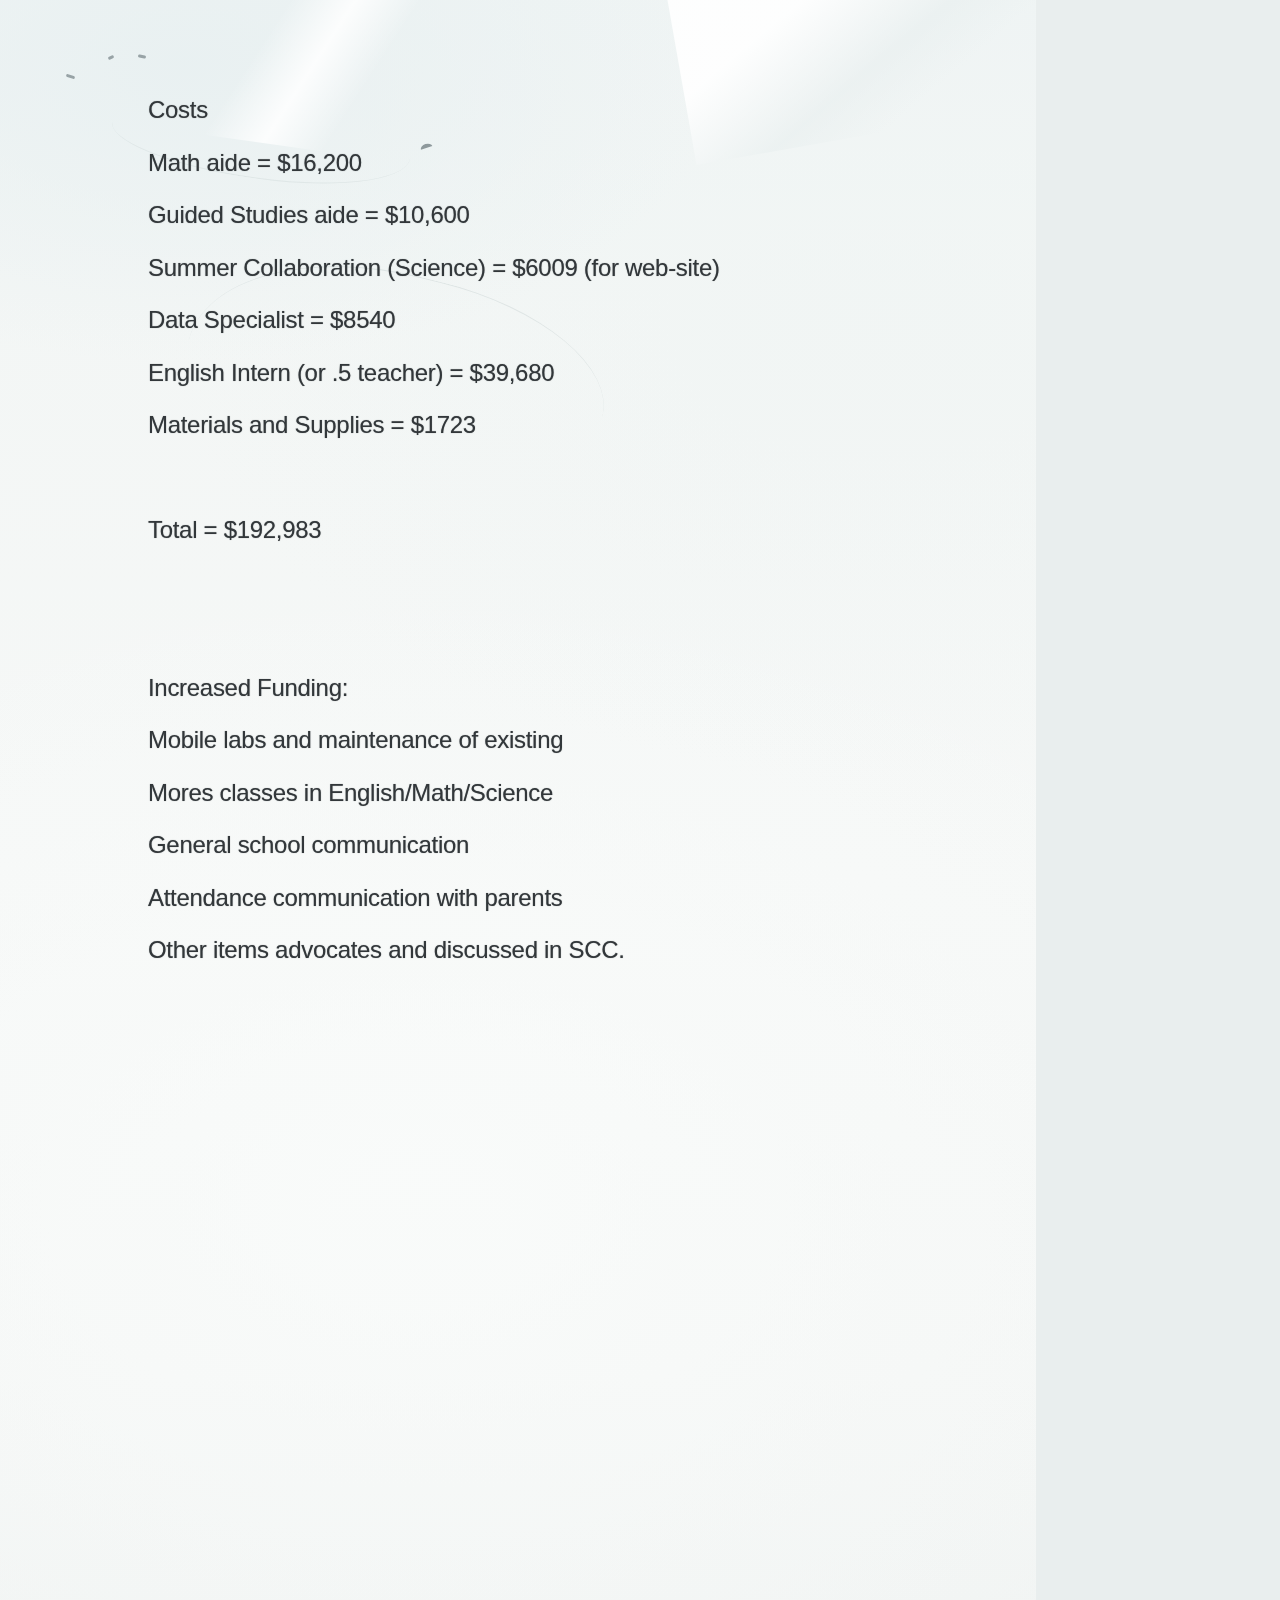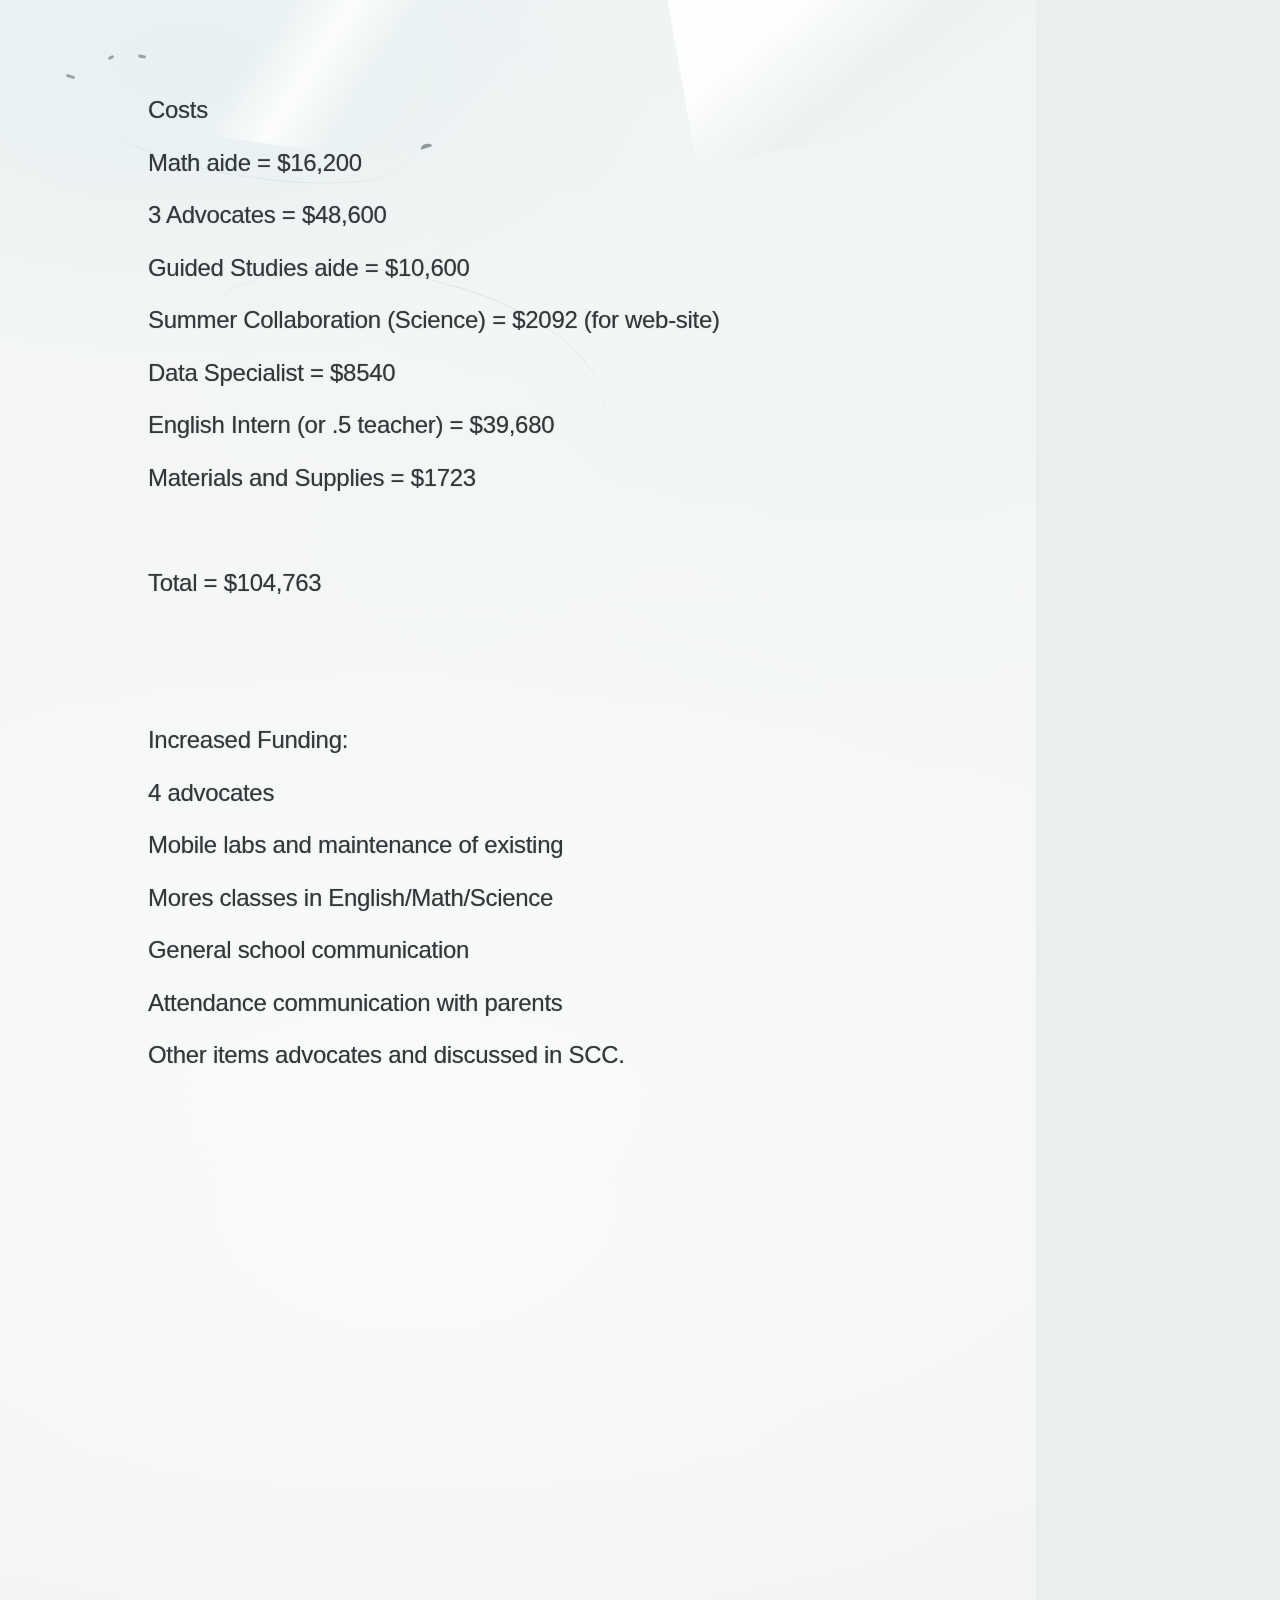--- a/index.html
+++ b/index.html
@@ -104,31 +104,29 @@
   <div class="crease-line-2"></div>
   <div class="streak-right"></div>
   <div class="speck speck-1"></div>
   <div class="speck speck-2"></div>
   <div class="speck speck-3"></div>
   <div class="speck speck-4"></div>
 
   <div class="content">
     <p>Costs</p>
     <p>Math aide = $16,200</p>
-    <p>3 Advocates = $48,600</p>
     <p>Guided Studies aide = $10,600</p>
-    <p>Summer Collaboration (Science) = $2092 (for web-site)</p>
+    <p>Summer Collaboration (Science) = $6009 (for web-site)</p>
     <p>Data Specialist = $8540</p>
     <p>English Intern (or .5 teacher) = $39,680</p>
     <p>Materials and Supplies = $1723</p>
     <p></p>
-    <p>Total = $104,763</p>
+    <p>Total = $192,983</p>
     <p></p>
     <p></p>
     <p>Increased Funding:</p>
-    <p>4 advocates</p>
     <p>Mobile labs and maintenance of existing</p>
     <p>Mores classes in English/Math/Science</p>
     <p>General school communication</p>
     <p>Attendance communication with parents</p>
     <p>Other items advocates and discussed in SCC.</p>
   </div>
 </div>
 
 </body></html>

